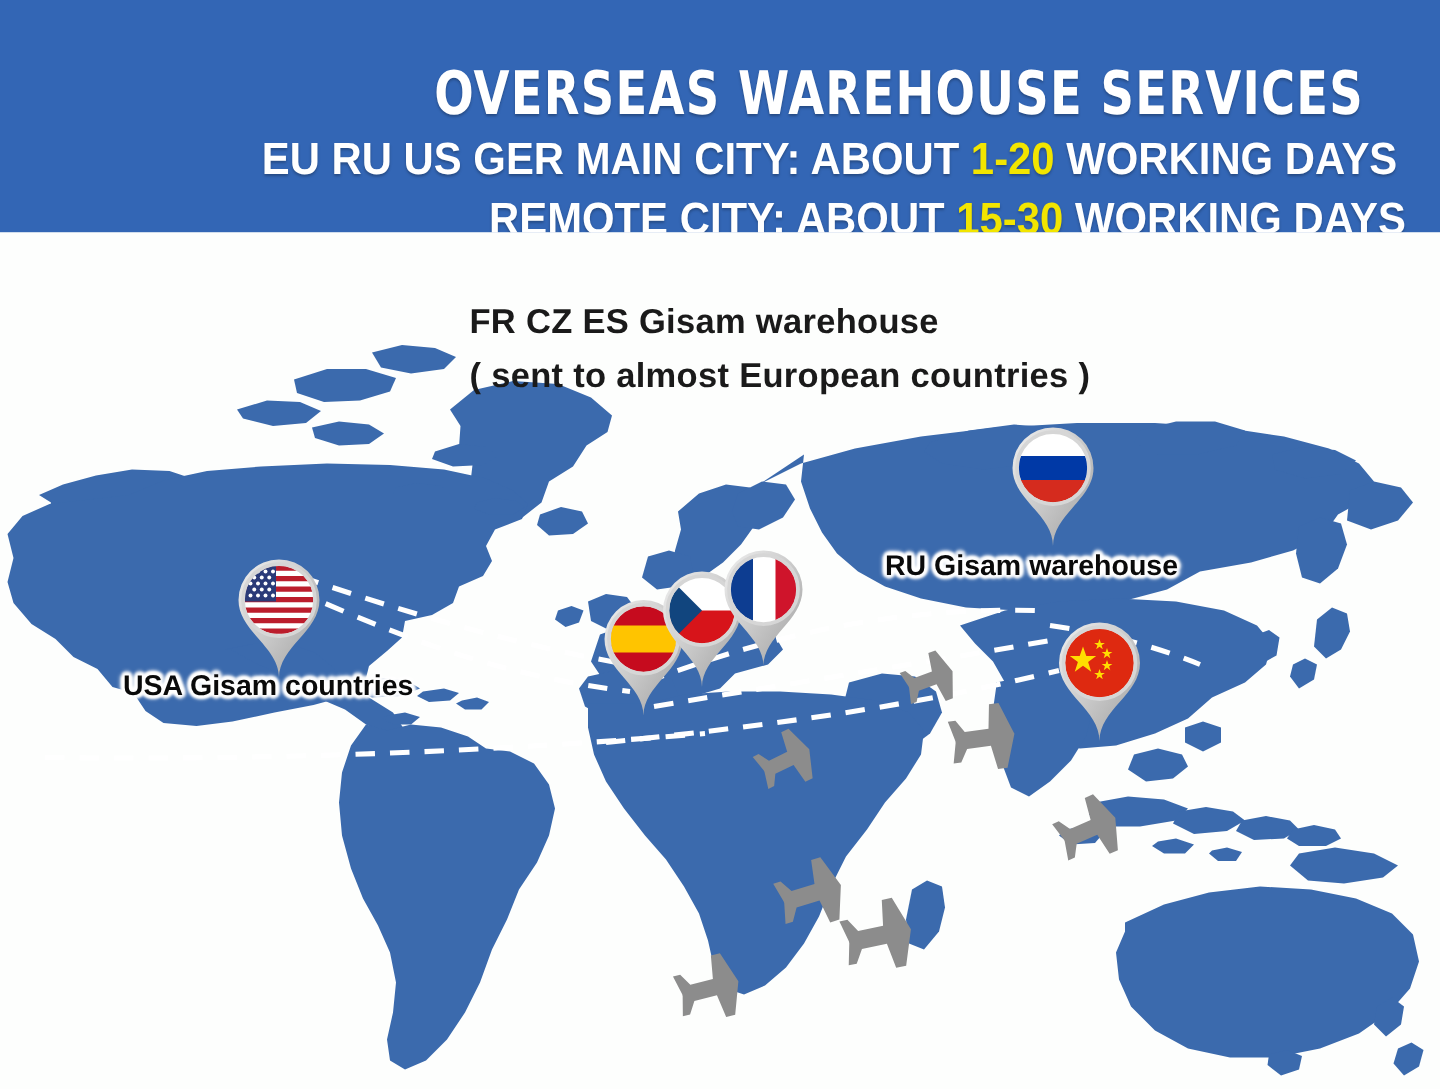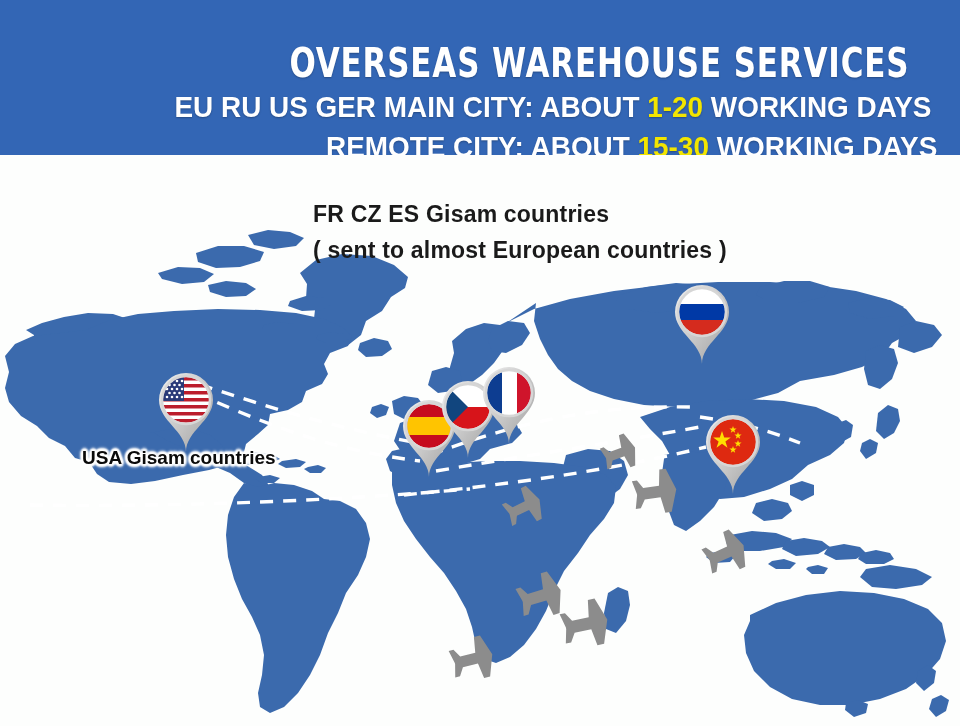--- a/index.html
+++ b/index.html
@@ -416,19 +416,20 @@
             <polygon points="31,33 31.9,35.6 34.6,35.6 32.4,37.2 33.2,39.8 31,38.2 28.8,39.8 29.6,37.2 27.4,35.6 30.1,35.6"></polygon>
           </g>
         </g>
         <circle cx="31" cy="29" r="24" fill="none" stroke="#d6d6d6" stroke-width="2.5"></circle>
       </svg>
     </div>
 
   </div>
 
   <div id="eu-note">
-    <div>FR CZ ES Gisam countries</div>
+    <div>FR CZ ES Gisam warehouse</div>
     <div>( sent to almost European countries )</div>
   </div>
 
   <div class="maplabel" id="label-usa">USA Gisam countries</div>
+  <div class="maplabel" id="label-ru">RU Gisam warehouse</div>
 
 </div>
 
 </body></html>

